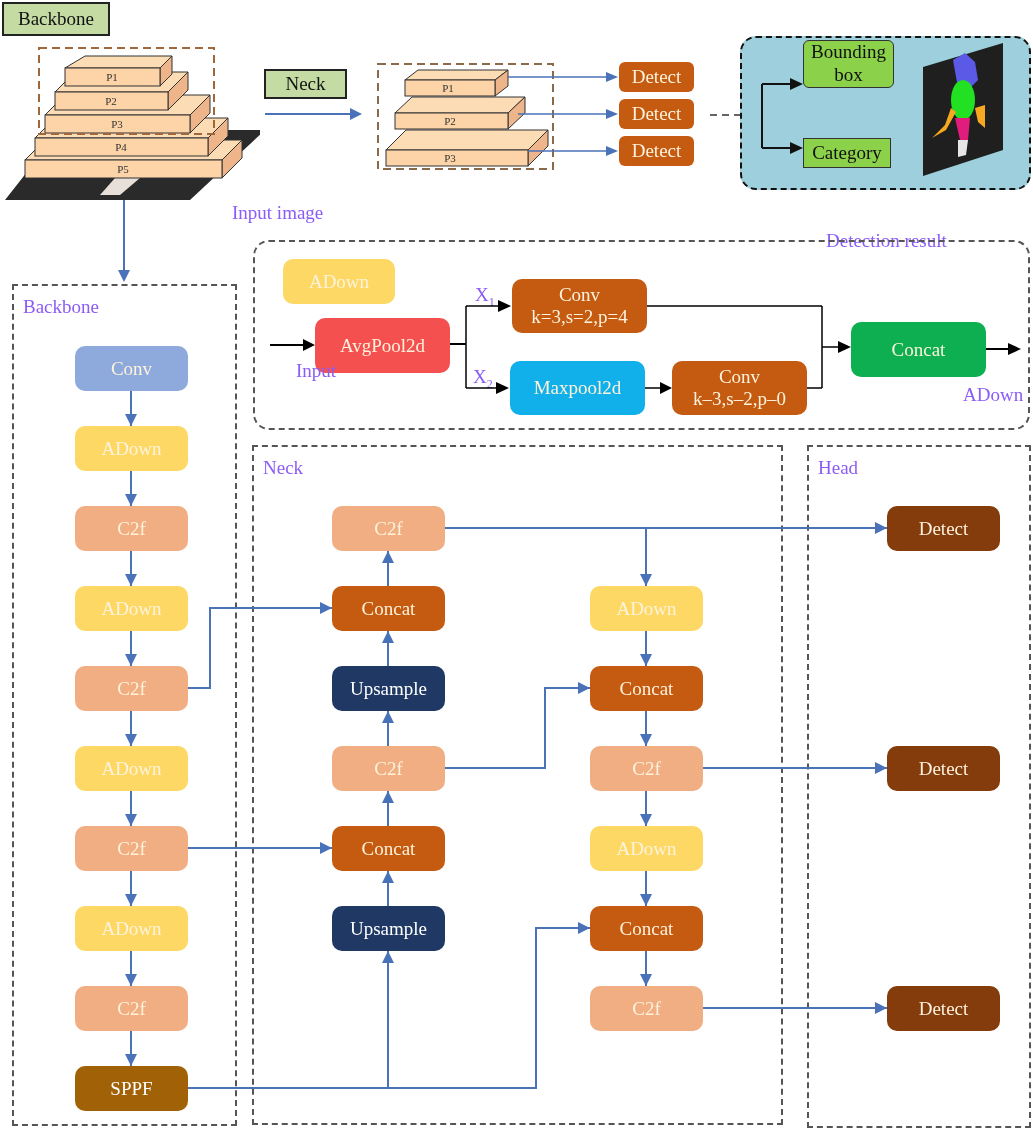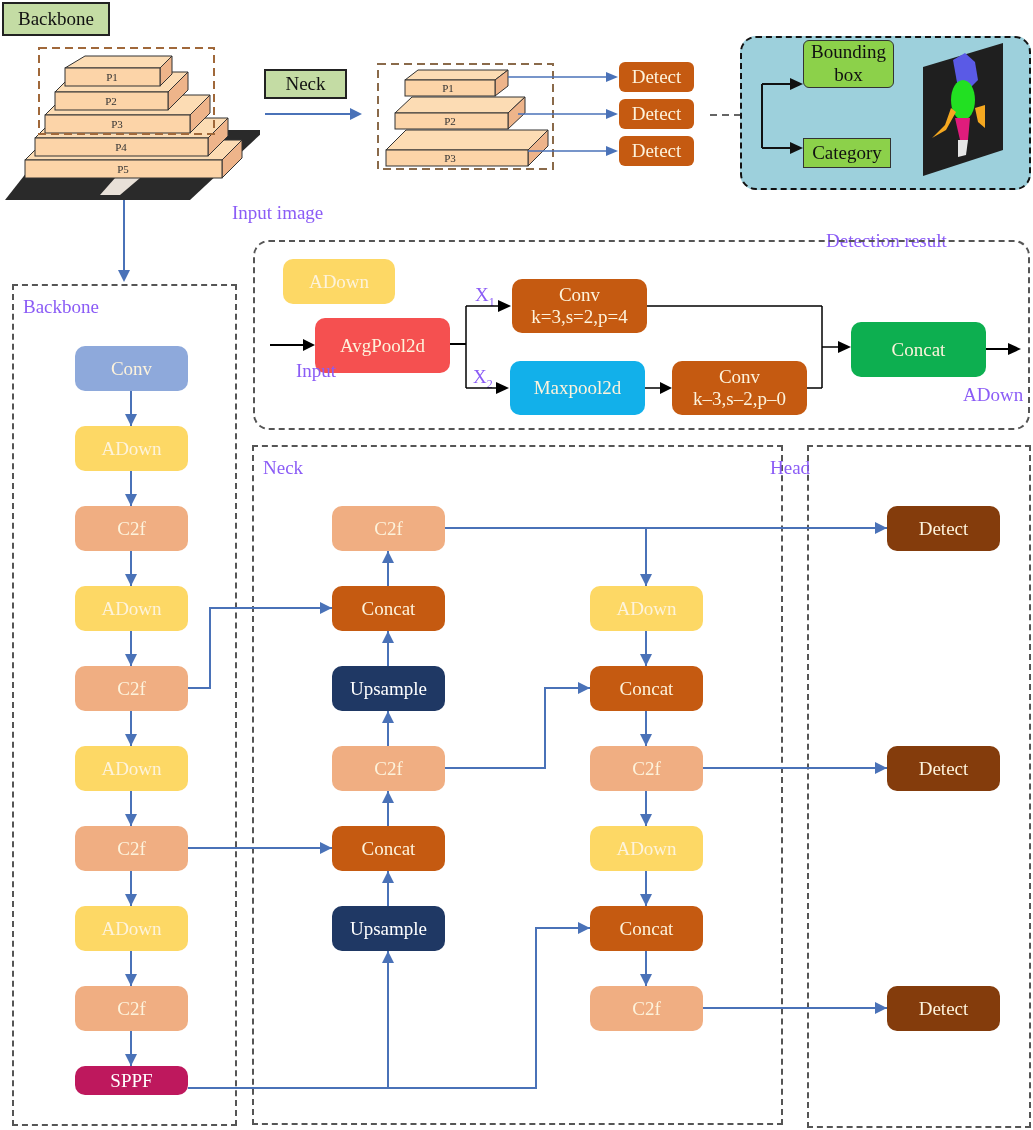--- a/index.html
+++ b/index.html
@@ -170,41 +170,41 @@
 
 <div class="node" style="left:75px;top:346px;width:113px;height:45px;background:#8ea9db;">Conv</div>
 <div class="node" style="left:75px;top:426px;width:113px;height:45px;background:#fdd865;">ADown</div>
 <div class="node" style="left:75px;top:506px;width:113px;height:45px;background:#f0ae82;">C2f</div>
 <div class="node" style="left:75px;top:586px;width:113px;height:45px;background:#fdd865;">ADown</div>
 <div class="node" style="left:75px;top:666px;width:113px;height:45px;background:#f0ae82;">C2f</div>
 <div class="node" style="left:75px;top:746px;width:113px;height:45px;background:#fdd865;">ADown</div>
 <div class="node" style="left:75px;top:826px;width:113px;height:45px;background:#f0ae82;">C2f</div>
 <div class="node" style="left:75px;top:906px;width:113px;height:45px;background:#fdd865;">ADown</div>
 <div class="node" style="left:75px;top:986px;width:113px;height:45px;background:#f0ae82;">C2f</div>
-<div class="node" style="left:75px;top:1066px;width:113px;height:29px;background:#be185d;color:#fff;text-align:right;">SPPF</div>
+<div class="node" style="left:75px;top:1066px;width:113px;height:45px;background:#a16207;color:#fff;text-align:right;">SPPF</div>
 
 <div class="dash" style="left:252px;top:445px;width:531px;height:680px;"></div>
 <div class="lbl" style="left:263px;top:457px;">Neck</div>
 
 <div class="node" style="left:332px;top:506px;width:113px;height:45px;background:#f0ae82;">C2f</div>
 <div class="node" style="left:332px;top:586px;width:113px;height:45px;background:#c55a11;">Concat</div>
 <div class="node" style="left:332px;top:666px;width:113px;height:45px;background:#1f3864;color:#fff;">Upsample</div>
 <div class="node" style="left:332px;top:746px;width:113px;height:45px;background:#f0ae82;">C2f</div>
 <div class="node" style="left:332px;top:826px;width:113px;height:45px;background:#c55a11;">Concat</div>
 <div class="node" style="left:332px;top:906px;width:113px;height:45px;background:#1f3864;color:#fff;">Upsample</div>
 
 <div class="node" style="left:590px;top:586px;width:113px;height:45px;background:#fdd865;">ADown</div>
 <div class="node" style="left:590px;top:666px;width:113px;height:45px;background:#c55a11;">Concat</div>
 <div class="node" style="left:590px;top:746px;width:113px;height:45px;background:#f0ae82;">C2f</div>
 <div class="node" style="left:590px;top:826px;width:113px;height:45px;background:#fdd865;">ADown</div>
 <div class="node" style="left:590px;top:906px;width:113px;height:45px;background:#c55a11;">Concat</div>
 <div class="node" style="left:590px;top:986px;width:113px;height:45px;background:#f0ae82;">C2f</div>
 
 <div class="dash" style="left:807px;top:445px;width:224px;height:683px;"></div>
-<div class="lbl" style="left:770px;top:457px;">Head</div>
+<div class="lbl" style="left:818px;top:457px;">Head</div>
 <div class="node" style="left:887px;top:506px;width:113px;height:45px;background:#843c0c;">Detect</div>
 <div class="node" style="left:887px;top:746px;width:113px;height:45px;background:#843c0c;">Detect</div>
 <div class="node" style="left:887px;top:986px;width:113px;height:45px;background:#843c0c;">Detect</div>
 
 <svg class="overlay" width="1033" height="1130" id="main-arrows">
     <polyline points="131,391 131,426" fill="none" stroke="#4a72b8" stroke-width="2"></polyline>
     <polygon points="131,426 125,414 137,414" fill="#4a72b8"></polygon>
     <polyline points="131,471 131,506" fill="none" stroke="#4a72b8" stroke-width="2"></polyline>
     <polygon points="131,506 125,494 137,494" fill="#4a72b8"></polygon>
     <polyline points="131,551 131,586" fill="none" stroke="#4a72b8" stroke-width="2"></polyline>

